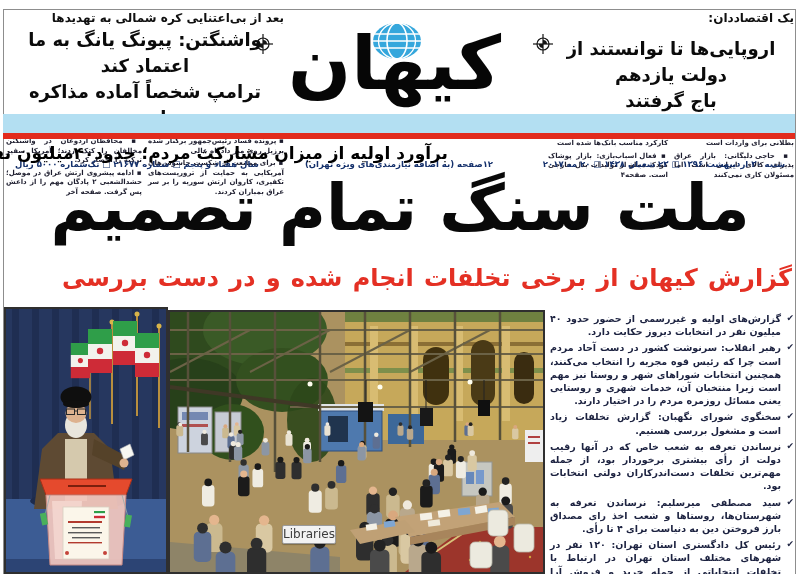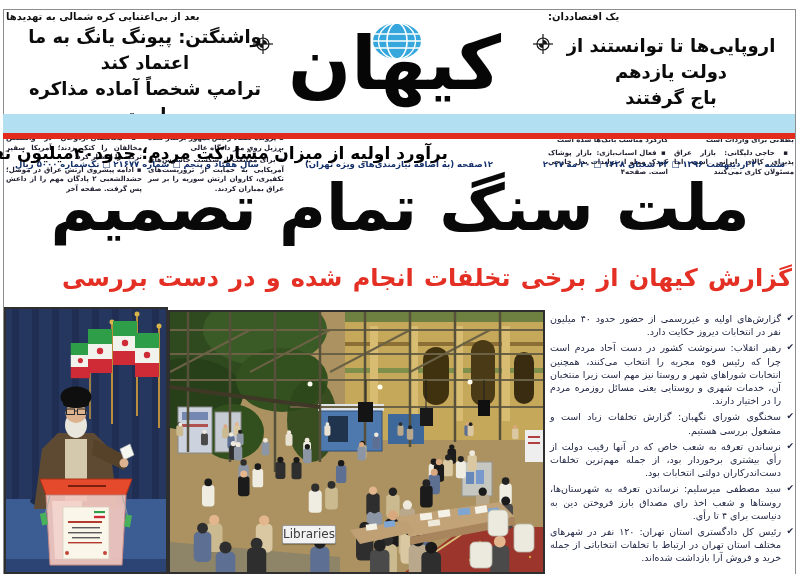--- a/index.html
+++ b/index.html
@@ -2,21 +2,21 @@
 <html lang="fa"><head>
 <meta charset="utf-8">
 <style>
   html,body{margin:0;padding:0;background:#fff;}
   #page{position:relative;width:800px;height:574px;background:#fff;overflow:hidden;
         font-family:"DejaVu Sans",sans-serif;direction:rtl;}
   .abs{position:absolute;}
   .frame{left:3px;top:9px;width:791px;height:564px;border:1px solid #8d8d8d;border-bottom:none;}
 
   
-  .kicker{font-size:10px;font-weight:bold;color:#101010;text-align:left;white-space:nowrap;}
+  .kicker{font-size:12px;font-weight:bold;color:#101010;text-align:right;white-space:nowrap;}
   .col-headline{font-size:18px;font-weight:bold;color:#0b0b0b;text-align:center;line-height:26px;letter-spacing:-0.3px;}
   .minirow{display:flex;gap:6px;margin-top:6px;}
   .minicol{flex:1;}
   .mini{font-size:7px;font-weight:bold;color:#1d1d2e;text-align:justify;text-align-last:right;
         line-height:9.6px;margin-bottom:3px;}
   .mini::before{content:"▪ ";}
 
   
   .logo-text{font-size:74px;font-weight:bold;color:#060606;text-align:left;line-height:102px;}
 
@@ -29,21 +29,21 @@
   
   .lead-kicker{left:88px;top:143px;width:360px;font-size:17px;font-weight:bold;color:#000;
                text-align:center;white-space:nowrap;}
   .lead-headline{left:10px;top:158px;width:780px;font-size:64px;font-weight:bold;color:#090909;
                  text-align:center;line-height:100px;letter-spacing:-1px;}
   .lead-sub{left:62px;top:263px;width:730px;font-size:24px;font-weight:bold;color:#e43024;
             text-align:justify;text-align-last:justify;line-height:30px;}
 
   
   .report{left:550px;top:312px;width:244px;}
-  .item{position:relative;padding-right:13px;font-size:9.5px;font-weight:normal;color:#1c2240;
+  .item{position:relative;padding-right:13px;font-size:9.5px;font-weight:bold;color:#1c2240;
         text-align:justify;text-align-last:right;line-height:13.2px;margin-bottom:3px;}
   .item::before{content:"✔";position:absolute;right:0;top:0;font-size:9px;}
 
   
   .photo{border:2px solid #2f2f2f;background:#777;overflow:hidden;}
   .photo svg{display:block;}
 
   
   .chip{left:282px;top:525px;width:52px;height:17px;background:#f2f2f2;border:1px solid #9a9a9a;
         border-radius:2px;color:#3c3c3c;font-size:12px;line-height:16px;text-align:center;

